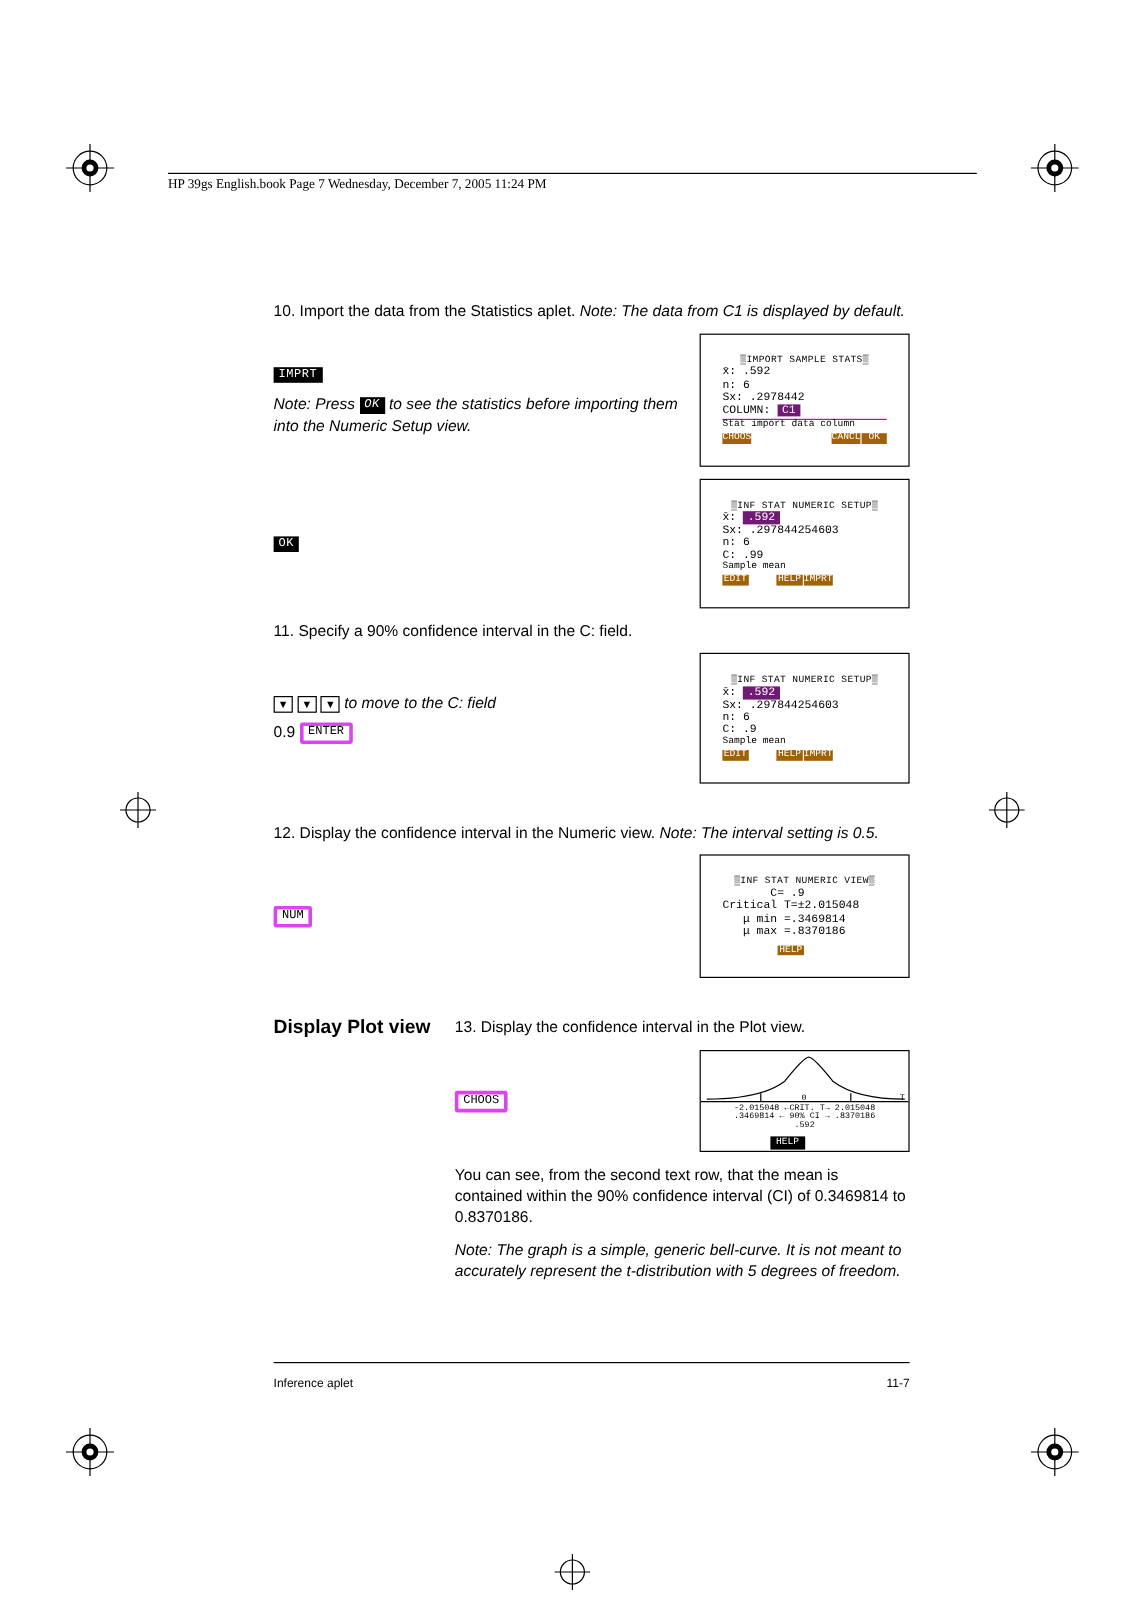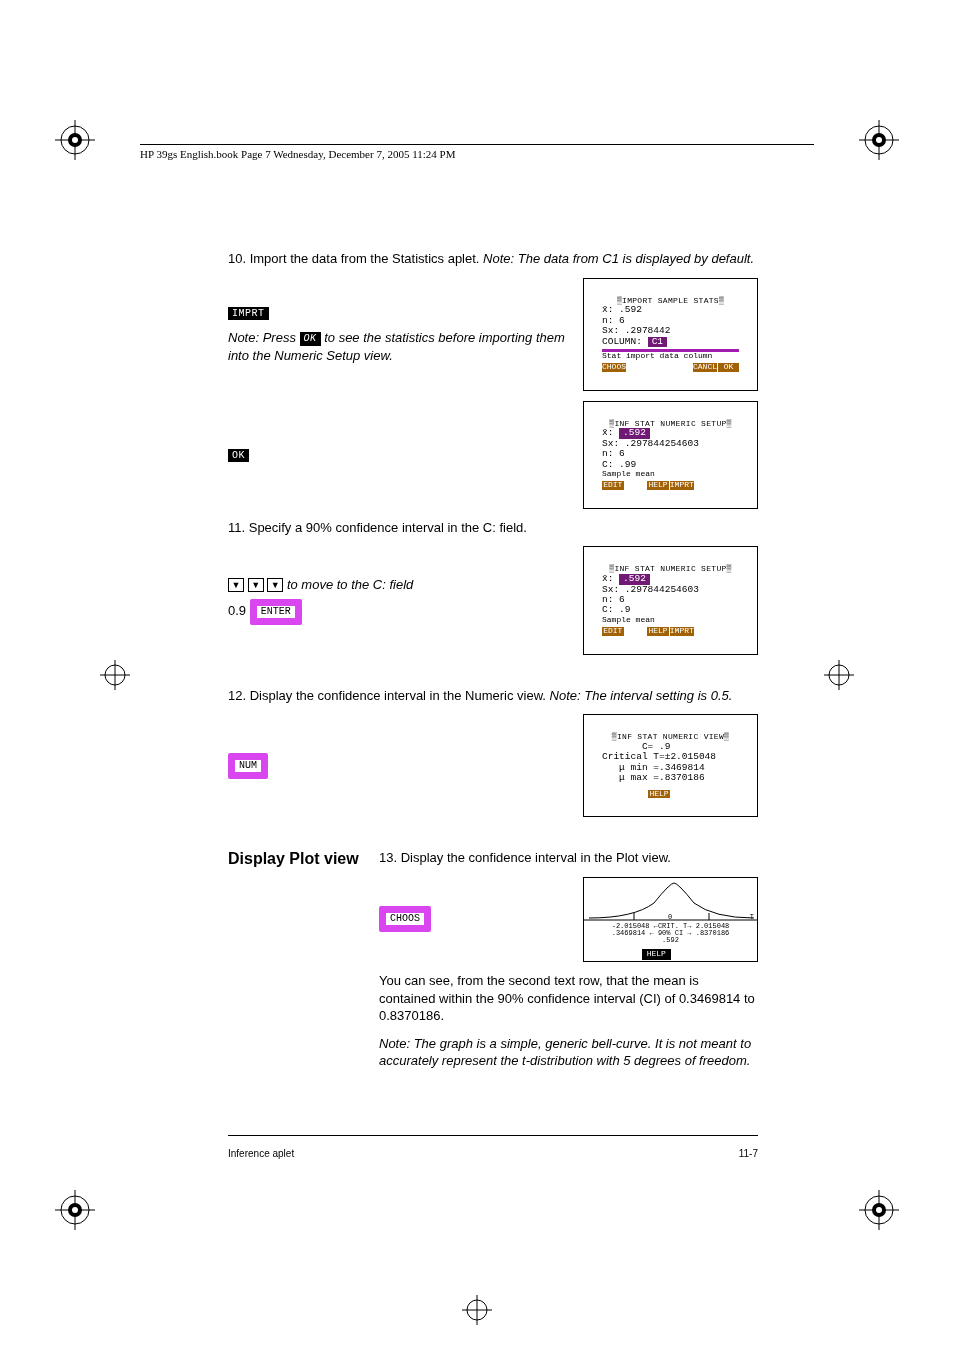--- a/index.html
+++ b/index.html
@@ -59,21 +59,21 @@
   .section .content {
     flex: 1;
     font-size: 13px;
     line-height: 1.35;
   }
 
   .italic { font-style: italic; }
 
   .keycap {
     display: inline-block;
-    border: 7px solid #d946ef;
+    border: 3px solid #d946ef;
     border-radius: 2px;
     padding: 0px 4px;
     font-size: 10px;
     font-family: "Courier New", monospace;
     background: #fff;
     vertical-align: middle;
     line-height: 1.2;
   }
   .keydark {
     display: inline-block;
@@ -258,21 +258,21 @@
             <span> to see the statistics before importing them into the Numeric Setup view.</span>
           </div>
         </div>
         <div class="right">
           <div class="calcscreen">
             <div class="title">▒IMPORT SAMPLE STATS▒</div>
             <div>x̄: .592</div>
             <div>n: 6</div>
             <div>Sx: .2978442</div>
             <div><span>COLUMN:</span> <span class="hl">C1</span></div>
-            <div style="border-top:3px solid #a21caf; margin-top:2px; font-size:8px">Stat import data column</div>
+            <div style="border-top:1px solid #a21caf; margin-top:2px; font-size:8px">Stat import data column</div>
             <div class="menu">
               <span class="bk">CHOOS</span>
               <span></span>
               <span></span>
               <span></span>
               <span class="bk">CANCL</span>
               <span class="bk">OK</span>
             </div>
           </div>
         </div>

